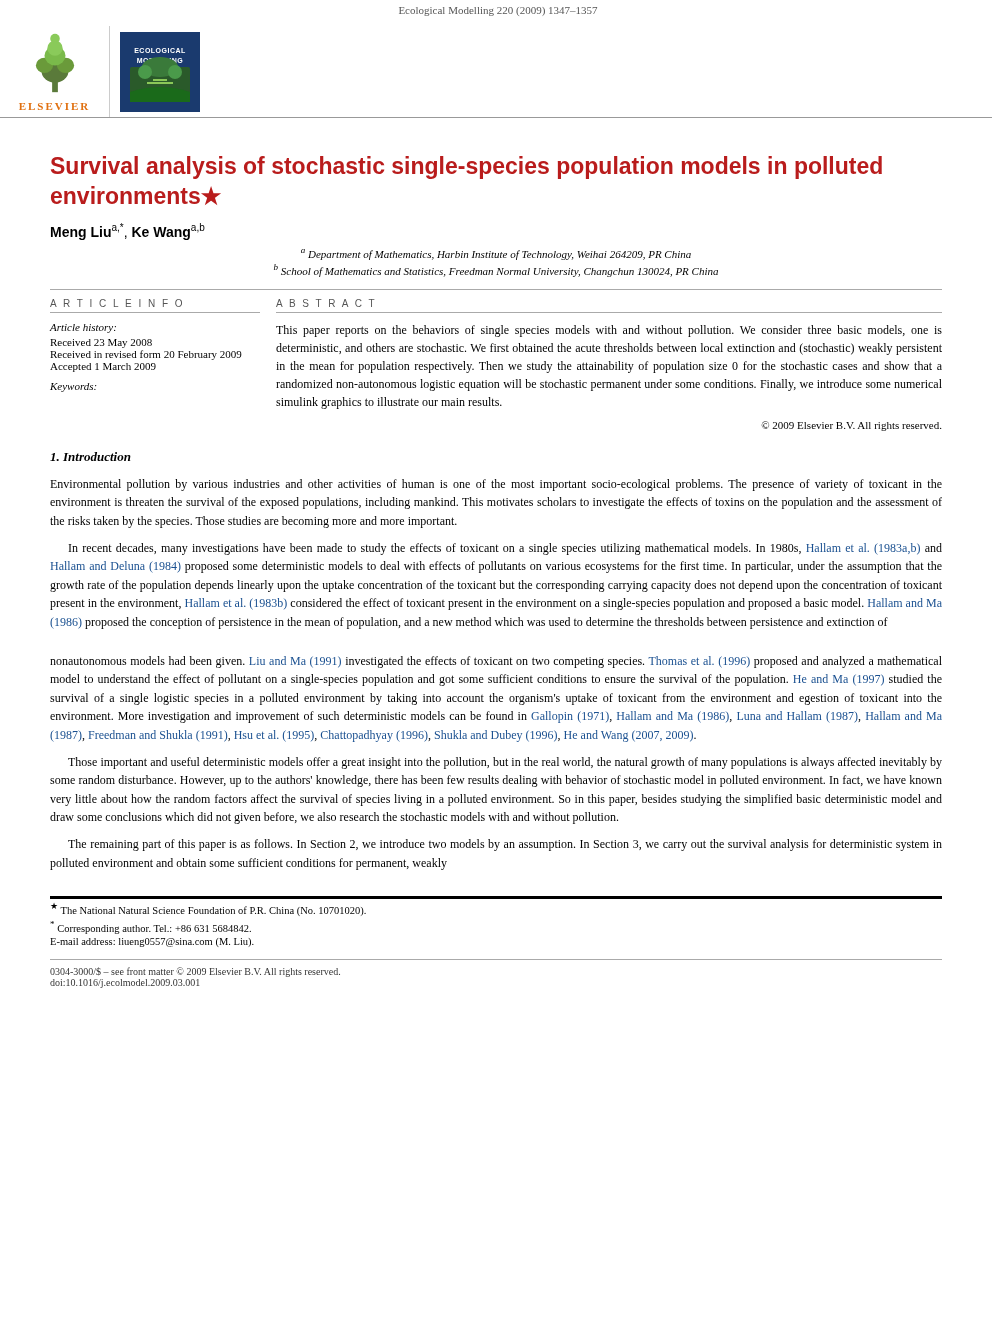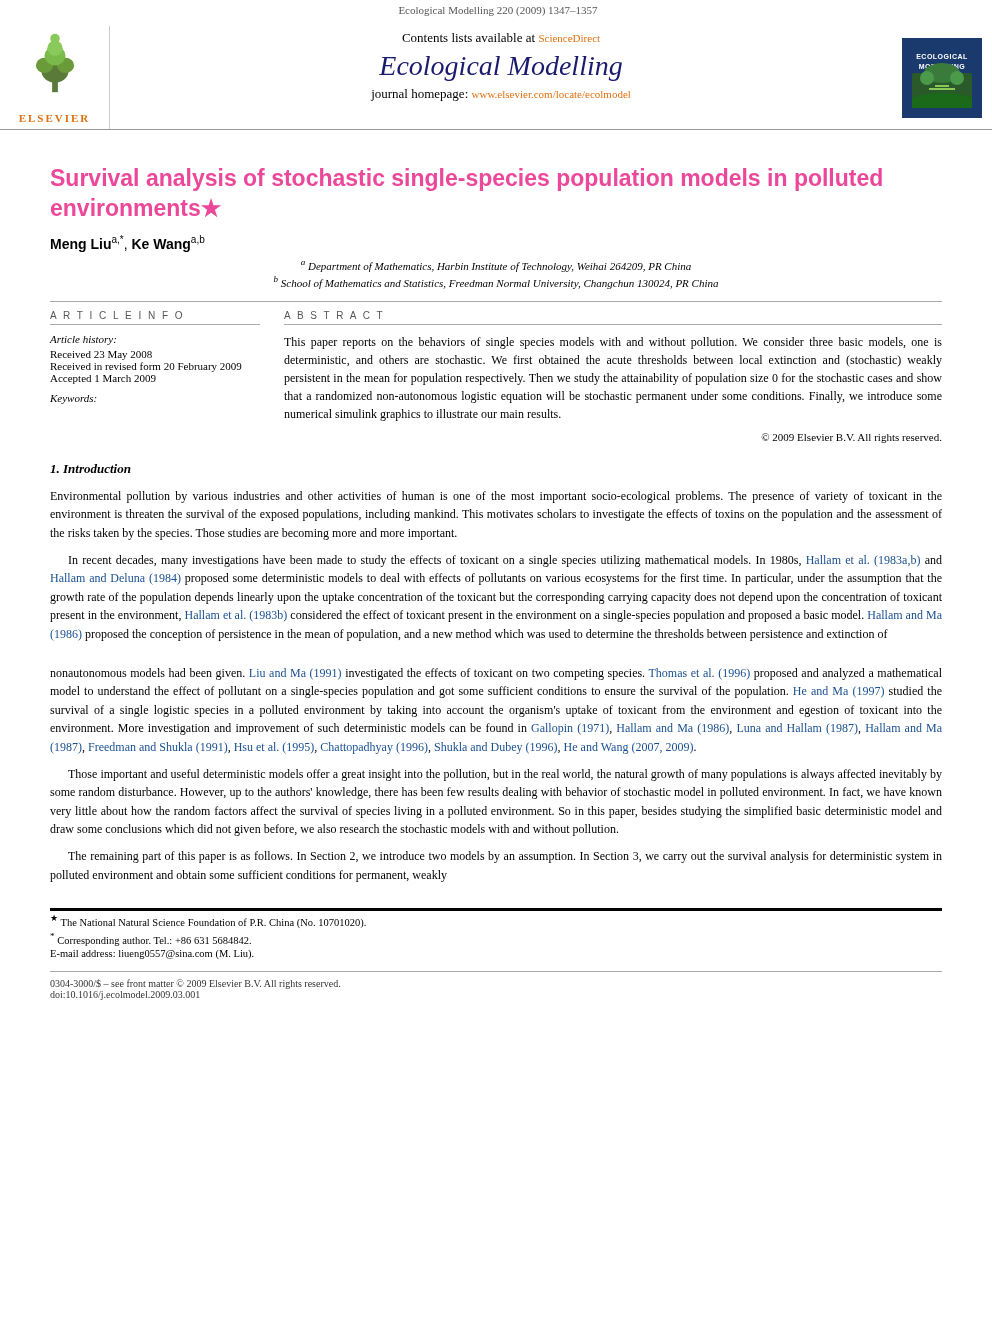--- a/index.html
+++ b/index.html
@@ -20,21 +20,20 @@
       padding: 8px 0 0 0;
     }
     .elsevier-logo {
       width: 110px;
       padding: 5px 10px;
       display: flex;
       flex-direction: column;
       align-items: center;
       justify-content: center;
       border-right: 1px solid #ccc;
-      gap: 12px;
     }
     .elsevier-logo .logo-text {
       font-size: 11px;
       font-weight: bold;
       color: #e07010;
       letter-spacing: 2px;
       margin-top: 4px;
     }
     .journal-center {
       flex: 1;
@@ -82,21 +81,21 @@
 
     
     .article-page {
       padding: 16px 50px 20px 50px;
     }
 
     
     .article-title {
       font-size: 23px;
       font-weight: bold;
-      color: #ec4899;
+      color: #b91c1c;
       margin: 18px 0 10px 0;
       line-height: 1.3;
       font-family: 'Arial', sans-serif;
     }
 
     
     .authors-line {
       font-size: 14px;
       font-family: 'Arial', sans-serif;
       margin-bottom: 6px;
@@ -128,21 +127,21 @@
     
     .divider {
       border: none;
       border-top: 1px solid #aaa;
       margin: 8px 0;
     }
 
     
     .two-col {
       display: flex;
-      gap: 24px;
+      gap: 16px;
     }
     .article-info-col {
       width: 210px;
       min-width: 210px;
     }
     .abstract-col {
       flex: 1;
     }
 
     .section-heading {
@@ -275,31 +274,20 @@
       <ellipse cx="18" cy="36" rx="9" ry="8" fill="#6a9a3a"></ellipse>
       <ellipse cx="40" cy="36" rx="9" ry="8" fill="#6a9a3a"></ellipse>
       <ellipse cx="29" cy="26" rx="11" ry="10" fill="#7aba4a"></ellipse>
       <ellipse cx="29" cy="18" rx="8" ry="8" fill="#8aca5a"></ellipse>
 
       <circle cx="29" cy="8" r="5" fill="#8aca5a"></circle>
     </svg>
     <div class="logo-text">ELSEVIER</div>
   </div>
 
-  <div class="journal-center">
-    <div>
-      <span>Contents lists available at</span>
-      <span class="sciencedirect-link">ScienceDirect</span>
-    </div>
-    <div class="journal-title">Ecological Modelling</div>
-    <div>
-      <span>journal homepage: </span>
-      <span class="homepage-link">www.elsevier.com/locate/ecolmodel</span>
-    </div>
-  </div>
 
   <div class="eco-logo">
     <div class="eco-logo-box">
       <svg width="70" height="70" viewBox="0 0 70 70">
         <rect width="70" height="70" fill="#1a3a6e"></rect>
         <text x="35" y="16" text-anchor="middle" font-size="7" fill="white" font-family="Arial" font-weight="bold" letter-spacing="0.5">ECOLOGICAL</text>
         <text x="35" y="26" text-anchor="middle" font-size="7" fill="white" font-family="Arial" font-weight="bold" letter-spacing="0.5">MODELLING</text>
 
         <rect x="5" y="30" width="60" height="35" fill="#2a5a2a" rx="2"></rect>
         <ellipse cx="35" cy="30" rx="18" ry="10" fill="#3a7a3a"></ellipse>

